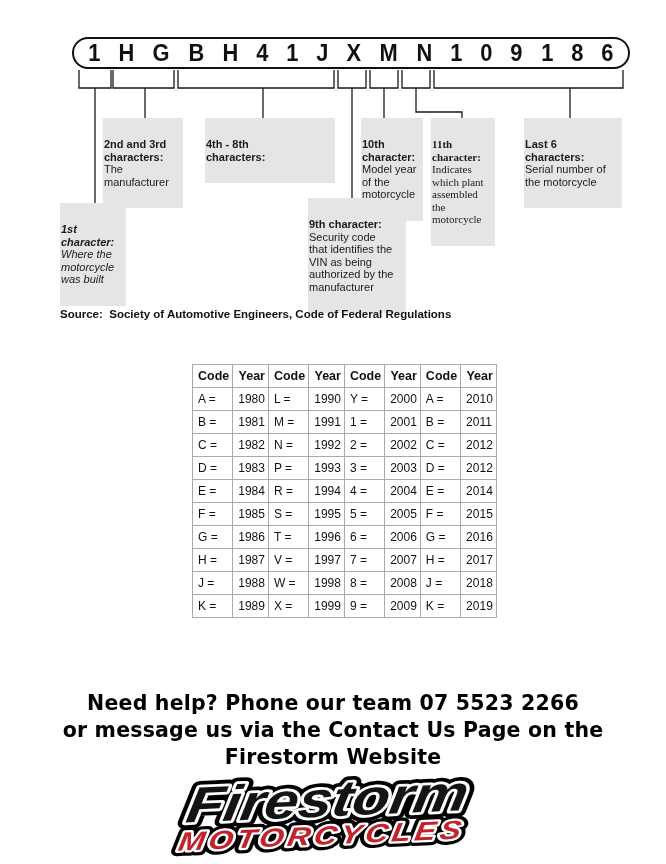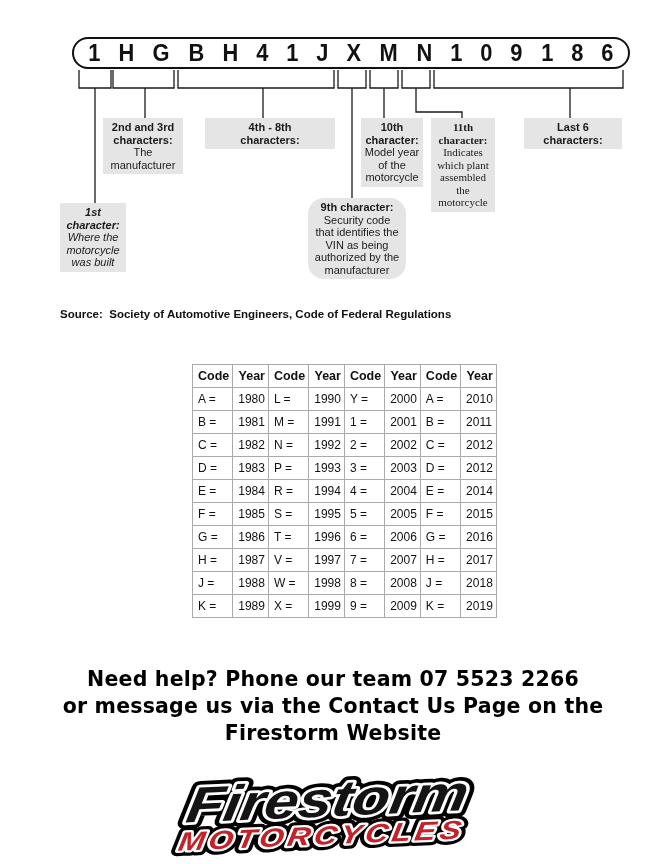--- a/index.html
+++ b/index.html
@@ -19,22 +19,22 @@
     font-weight:bold; font-size:23px; line-height:1; color:#111;
     transform:scaleX(.95);
   }
 
   
   .connectors { position:absolute; left:0; top:0; width:666px; height:300px; }
   .connectors path { stroke:#1a1a1a; stroke-width:1.3; fill:none; }
 
   
   .callout {
-    position:absolute; background:#e5e5e5; text-align:center;
-    font-size:11px; line-height:12.5px; padding:3px 1px; color:#1a1a1a;
+    position:absolute; background:#e5e5e5; 
+    font-size:11px; line-height:12.5px; padding:20px 1px; color:#1a1a1a;
   }
   .callout .hd { font-weight:bold; white-space:pre-line; }
   .callout .bd { white-space:pre-line; }
 
   .source-line {
     position:absolute; left:60px; top:308px; font-size:11.5px; color:#111;
     white-space:pre;
     font-weight:bold;
   }
 
@@ -46,21 +46,21 @@
   .year-table th, .year-table td {
     border:1px solid #aaa; font-size:12px; text-align:left;
     padding:4px 3px 4px 5px; background:#fff; color:#111;
   }
   .year-table th { font-weight:bold; font-size:12.5px;text-align:right; }
   .year-table col.c-code { width:37px; }
   .year-table col.c-year { width:33px; }
 
   
   .help-block {
-    position:absolute; left:0; top:666px; width:666px; text-align:center;
+    position:absolute; left:0; top:690px; width:666px; text-align:center;
     font-family:"DejaVu Sans", sans-serif; font-weight:bold;
     font-size:20.5px; line-height:27px; color:#000; white-space:pre-line;
     letter-spacing:.2px;
   }
 
   
   .logo-wrap { position:absolute; left:50%; top:766px; margin-left:-200px; width:400px; height:98px; }
   .logo-svg { width:400px; height:98px; }
   .lt { font-family:"Liberation Sans", sans-serif; font-style:italic; font-weight:bold;
         font-size:50px; text-anchor:middle; }
@@ -135,21 +135,21 @@
 characters:</div>
     <div class="bd">The
 manufacturer</div>
   </div>
 
   <div class="callout" style="left:205px; top:118px; width:128px;">
     <div class="hd">4th - 8th
 characters:</div>
   </div>
 
-  <div class="callout" style="left:308px; top:198px; width:96px;border-radius:16px;">
+  <div class="callout" style="left:308px; top:198px; width:96px;">
     <div class="hd">9th character:</div>
     <div class="bd">Security code
 that identifies the
 VIN as being
 authorized by the
 manufacturer</div>
   </div>
 
   <div class="callout" style="left:361px; top:118px; width:60px;">
     <div class="hd">10th
@@ -165,20 +165,22 @@
     <div class="bd">Indicates
 which plant
 assembled
 the
 motorcycle</div>
   </div>
 
   <div class="callout" style="left:524px; top:118px; width:96px;">
     <div class="hd">Last 6
 characters:</div>
+    <div class="bd">Serial number of
+the motorcycle</div>
   </div>
 
   <div class="source-line">Source:  Society of Automotive Engineers, Code of Federal Regulations</div>
 
   <table class="year-table">
     <colgroup>
       <col class="c-code">
         <col class="c-year">
         <col class="c-code">
         <col class="c-year">

